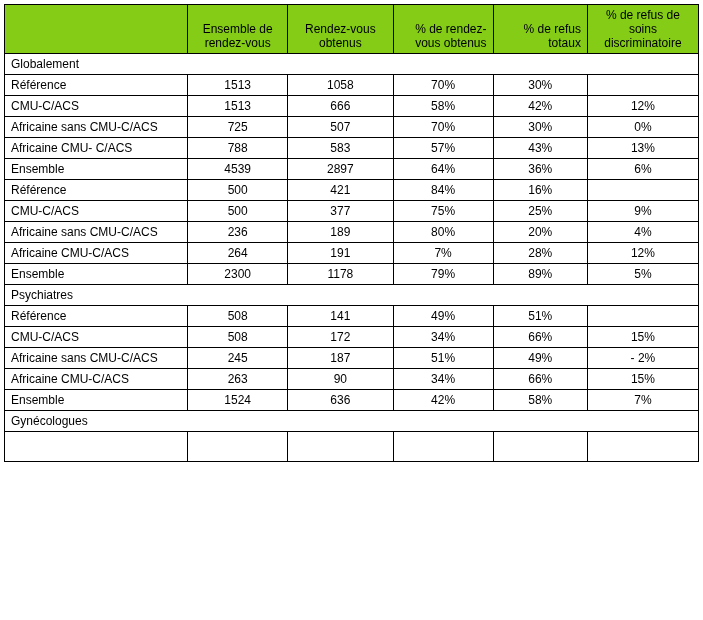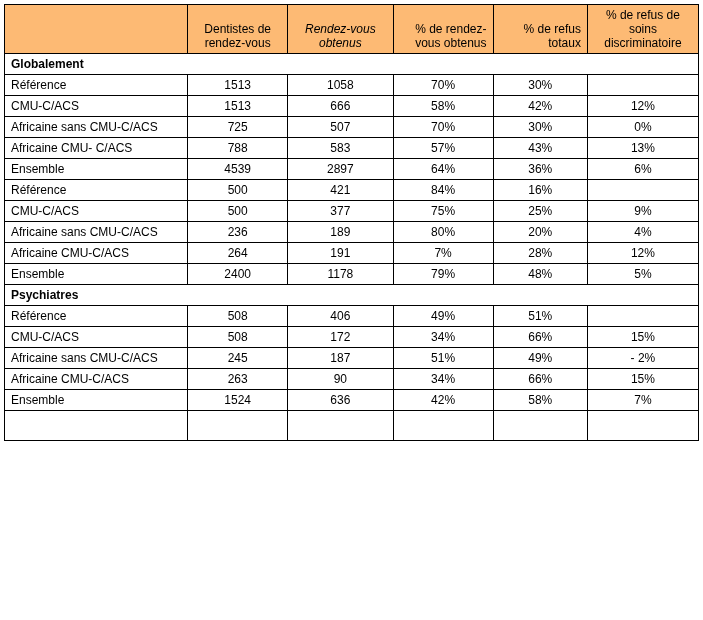--- a/index.html
+++ b/index.html
@@ -20,44 +20,43 @@
       border: 1px solid #000;
     }
     th, td {
       border: 1px solid #000;
       padding: 3px 6px;
       vertical-align: middle;
     }
     th {
       text-align: center;
       font-weight: normal;
-      background: #fdba74;
+      background: #84cc16;
       vertical-align: bottom;
     }
     td {
       text-align: left;
     }
     td.num {
       text-align: center;
     }
     .section-header td {
-      font-weight: bold;
+      font-weight: normal;
       background: #fff;
     }
     .col-label {
       width: 165px;
     }
     .col-demandes {
       width: 90px;
       text-align: center;
     }
     .col-rv {
       width: 95px;
       text-align: center;
-      font-style: italic;
     }
     .col-pct-rv {
       width: 90px;
       text-align: right;
     }
     .col-refus {
       width: 85px;
       text-align: right;
     }
     .col-disc {
@@ -66,21 +65,21 @@
     }
   </style>
 </head>
 <body>
 
 <div class="table-container">
   <table>
     <thead>
       <tr>
         <th class="col-label"></th>
-        <th class="col-demandes">Dentistes de rendez-vous</th>
+        <th class="col-demandes">Ensemble de rendez-vous</th>
         <th class="col-rv">Rendez-vous obtenus</th>
         <th class="col-pct-rv">% de rendez-vous obtenus</th>
         <th class="col-refus">% de refus totaux</th>
         <th class="col-disc">% de refus de soins discriminatoire</th>
       </tr>
     </thead>
     <tbody id="table-body">
     <tr class="section-header">
           <td colspan="6">Globalement</td>
         </tr>
@@ -151,33 +150,33 @@
         <tr>
           <td>Africaine CMU-C/ACS</td>
           <td class="num">264</td>
           <td class="num">191</td>
           <td class="num">7%</td>
           <td class="num">28%</td>
           <td class="num">12%</td>
         </tr>
         <tr>
           <td>Ensemble</td>
-          <td class="num">2400</td>
+          <td class="num">2300</td>
           <td class="num">1178</td>
           <td class="num">79%</td>
-          <td class="num">48%</td>
+          <td class="num">89%</td>
           <td class="num">5%</td>
         </tr>
         <tr class="section-header">
           <td colspan="6">Psychiatres</td>
         </tr>
         <tr>
           <td>Référence</td>
           <td class="num">508</td>
-          <td class="num">406</td>
+          <td class="num">141</td>
           <td class="num">49%</td>
           <td class="num">51%</td>
           <td class="num"></td>
         </tr>
         <tr>
           <td>CMU-C/ACS</td>
           <td class="num">508</td>
           <td class="num">172</td>
           <td class="num">34%</td>
           <td class="num">66%</td>
@@ -200,20 +199,23 @@
           <td class="num">15%</td>
         </tr>
         <tr>
           <td>Ensemble</td>
           <td class="num">1524</td>
           <td class="num">636</td>
           <td class="num">42%</td>
           <td class="num">58%</td>
           <td class="num">7%</td>
         </tr>
+        <tr class="section-header">
+          <td colspan="6">Gynécologues</td>
+        </tr>
         <tr>
           <td style="height: 30px;"></td>
           <td style="height: 30px;"></td>
           <td style="height: 30px;"></td>
           <td style="height: 30px;"></td>
           <td style="height: 30px;"></td>
           <td style="height: 30px;"></td>
         </tr>
       </tbody>
   </table>

